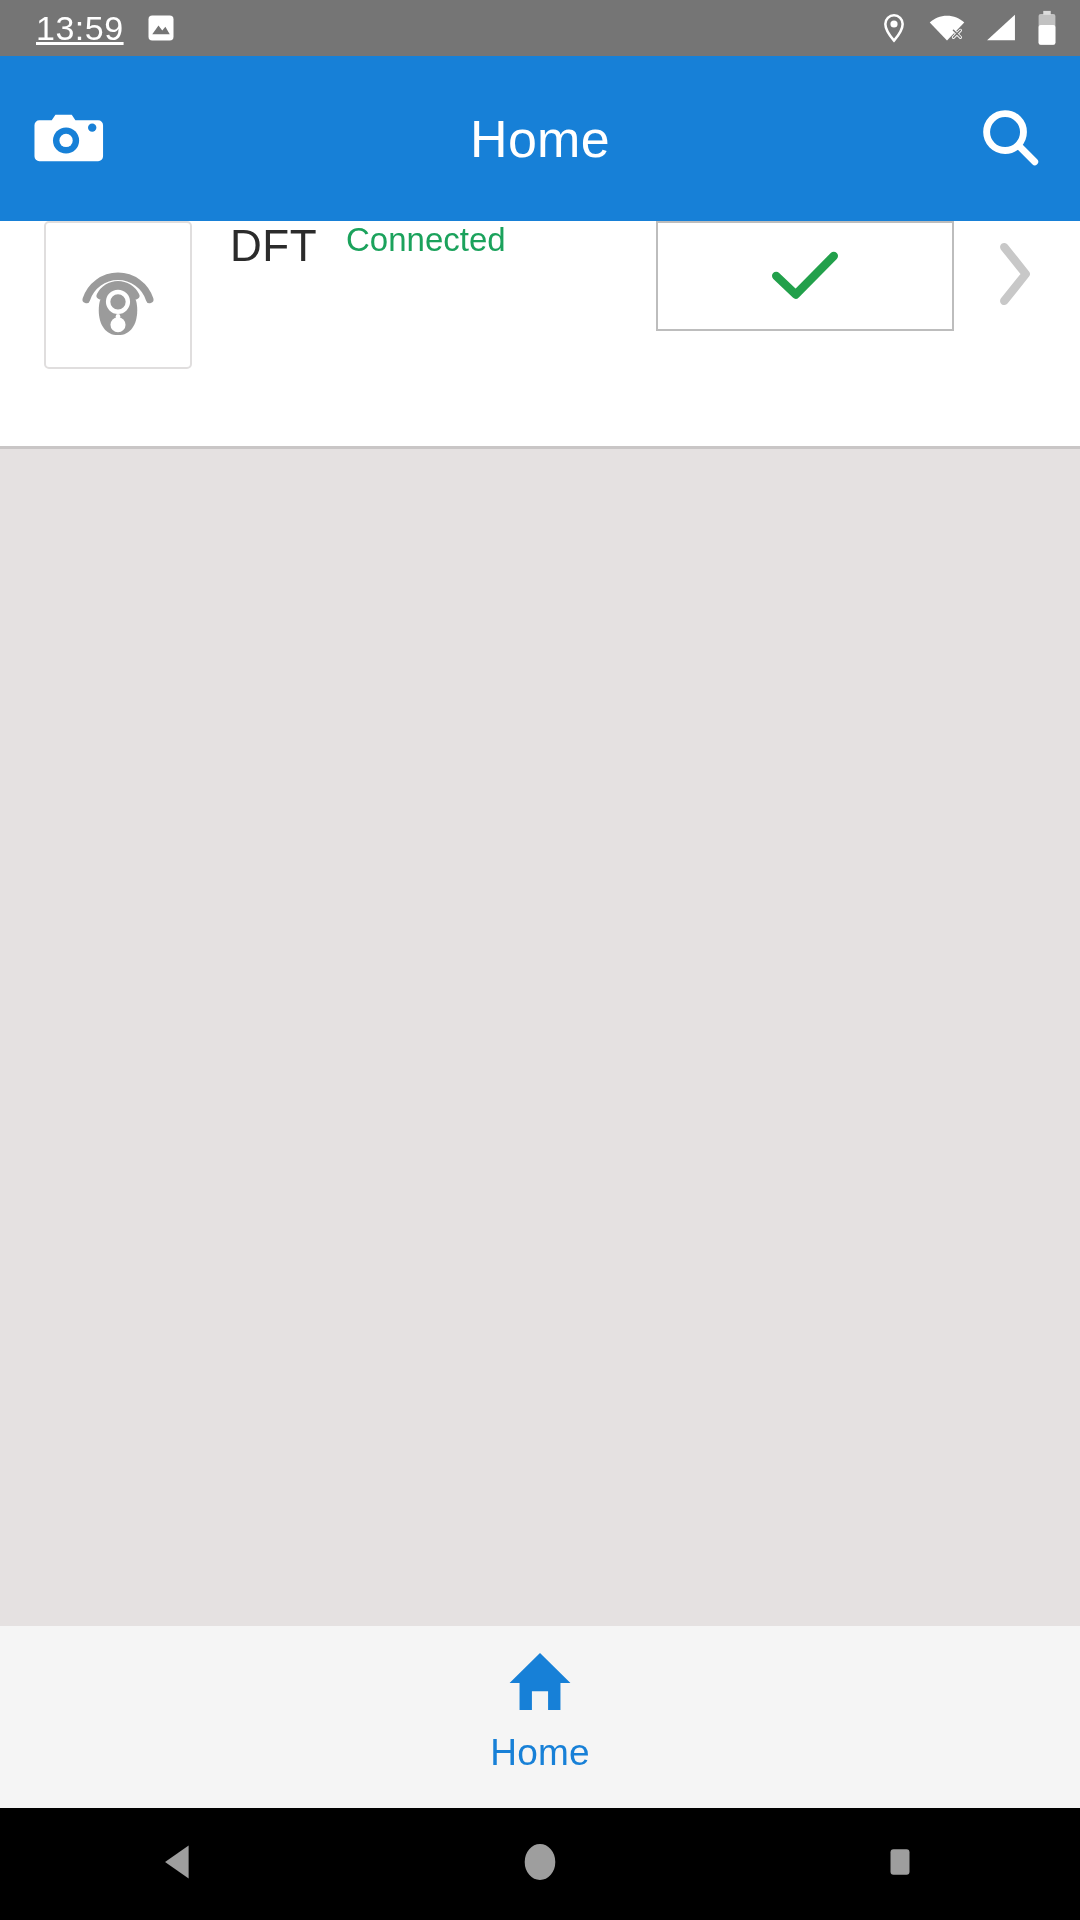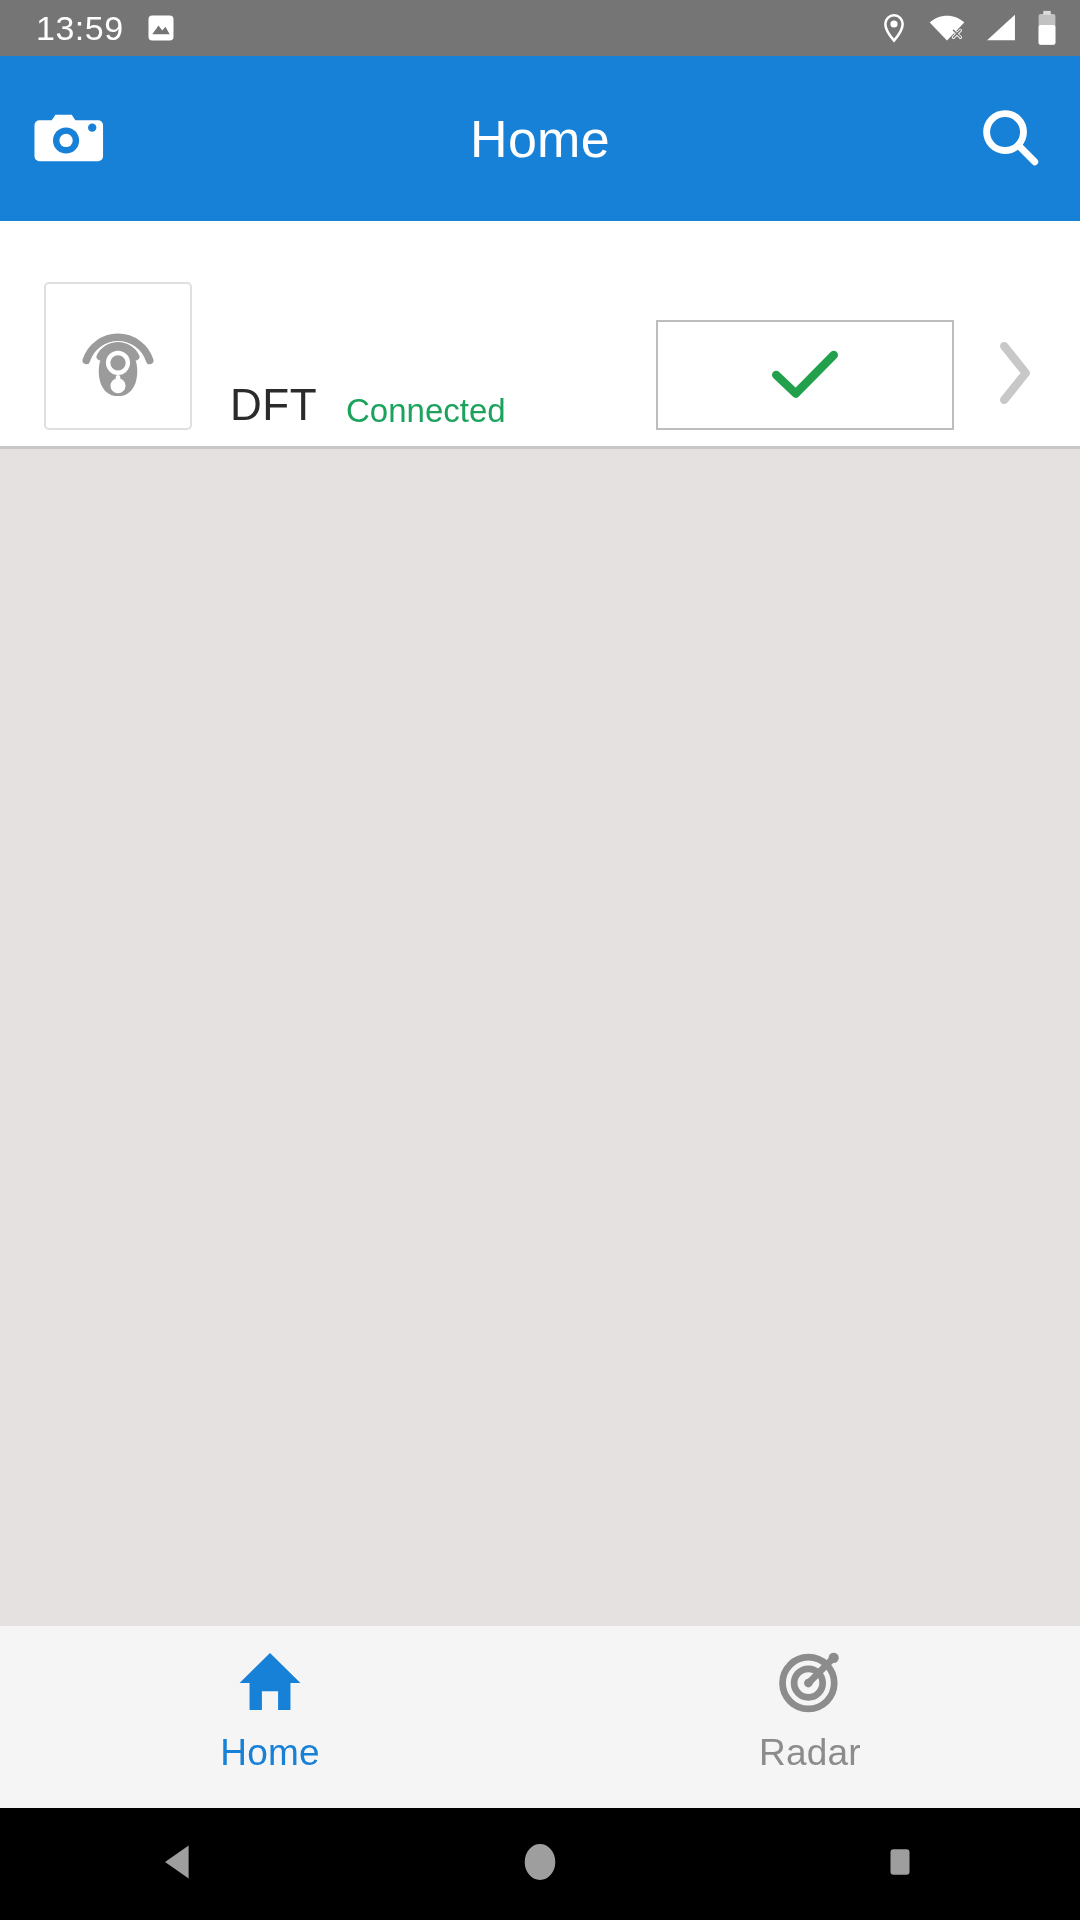--- a/index.html
+++ b/index.html
@@ -19,21 +19,21 @@
   
   .status-bar {
     height:56px; flex:0 0 56px;
     background:#757575;
     display:flex; align-items:center;
     padding:0 22px 0 36px;
     color:#ffffff;
   }
   .status-clock {
     font-size:34px; font-weight:400; letter-spacing:0.5px;
-    color:#ffffff; line-height:1;
+    color:#ffffff; line-height:1;text-decoration:underline;
   }
   .status-left { display:flex; align-items:center; gap:22px; }
   .status-right { margin-left:auto; display:flex; align-items:center; gap:18px; }
   .sb-icon { display:flex; align-items:center; justify-content:center; }
 
   
   .app-bar {
     height:165px; flex:0 0 165px;
     background:#1780D7;
     display:flex; align-items:center;
@@ -52,21 +52,21 @@
     font-size:52px; font-weight:400;
     letter-spacing:0.3px;
     pointer-events:none;
   }
 
   
   .card-region {
     flex:0 0 228px;
     background:#ffffff;
     border-bottom:3px solid #c9c6c6;
-    display:flex; align-items:flex-end;
+    display:flex; align-items:flex-start;
     padding:0 30px 16px 44px;
   }
   .device-thumb {
     width:148px; height:148px;
     flex:0 0 148px;
     border:2px solid #e0dede;
     border-radius:5px;
     background:#ffffff;
     display:flex; align-items:center; justify-content:center;
   }
@@ -250,32 +250,20 @@
 
     <div class="nav-item active">
       <span class="nav-icon">
         <svg width="70" height="70" viewBox="0 0 26 26">
           <path d="M13 2.2 L24.3 13.4 L20.6 13.4 L20.6 23.4 L16.0 23.4 L16.0 16.4 L10.0 16.4 L10.0 23.4 L5.4 23.4 L5.4 13.4 L1.7 13.4 Z" fill="#1780D7"></path>
         </svg>
       </span>
       <span class="nav-label">Home</span>
     </div>
 
-    <div class="nav-item">
-      <span class="nav-icon">
-        <svg width="70" height="70" viewBox="0 0 26 26">
-          <circle cx="12.4" cy="13.4" r="9.6" fill="none" stroke="#8C8C8C" stroke-width="2.5"></circle>
-          <circle cx="12.4" cy="13.4" r="5.3" fill="none" stroke="#8C8C8C" stroke-width="2.5"></circle>
-          <circle cx="12.4" cy="13.4" r="1.6" fill="#8C8C8C"></circle>
-          <line x1="12.4" y1="13.4" x2="21.0" y2="4.8" stroke="#8C8C8C" stroke-width="2.5" stroke-linecap="round"></line>
-          <circle cx="21.8" cy="4.0" r="1.9" fill="#8C8C8C"></circle>
-        </svg>
-      </span>
-      <span class="nav-label">Radar</span>
-    </div>
 
 
 
   </div>
 
   <div class="android-nav">
     <div class="and-btn">
       <span>
         <svg width="46" height="46" viewBox="0 0 24 24">
           <path d="M16.5 3.4 L16.5 20.6 L4.2 12 Z" fill="#9E9E9E"></path>

